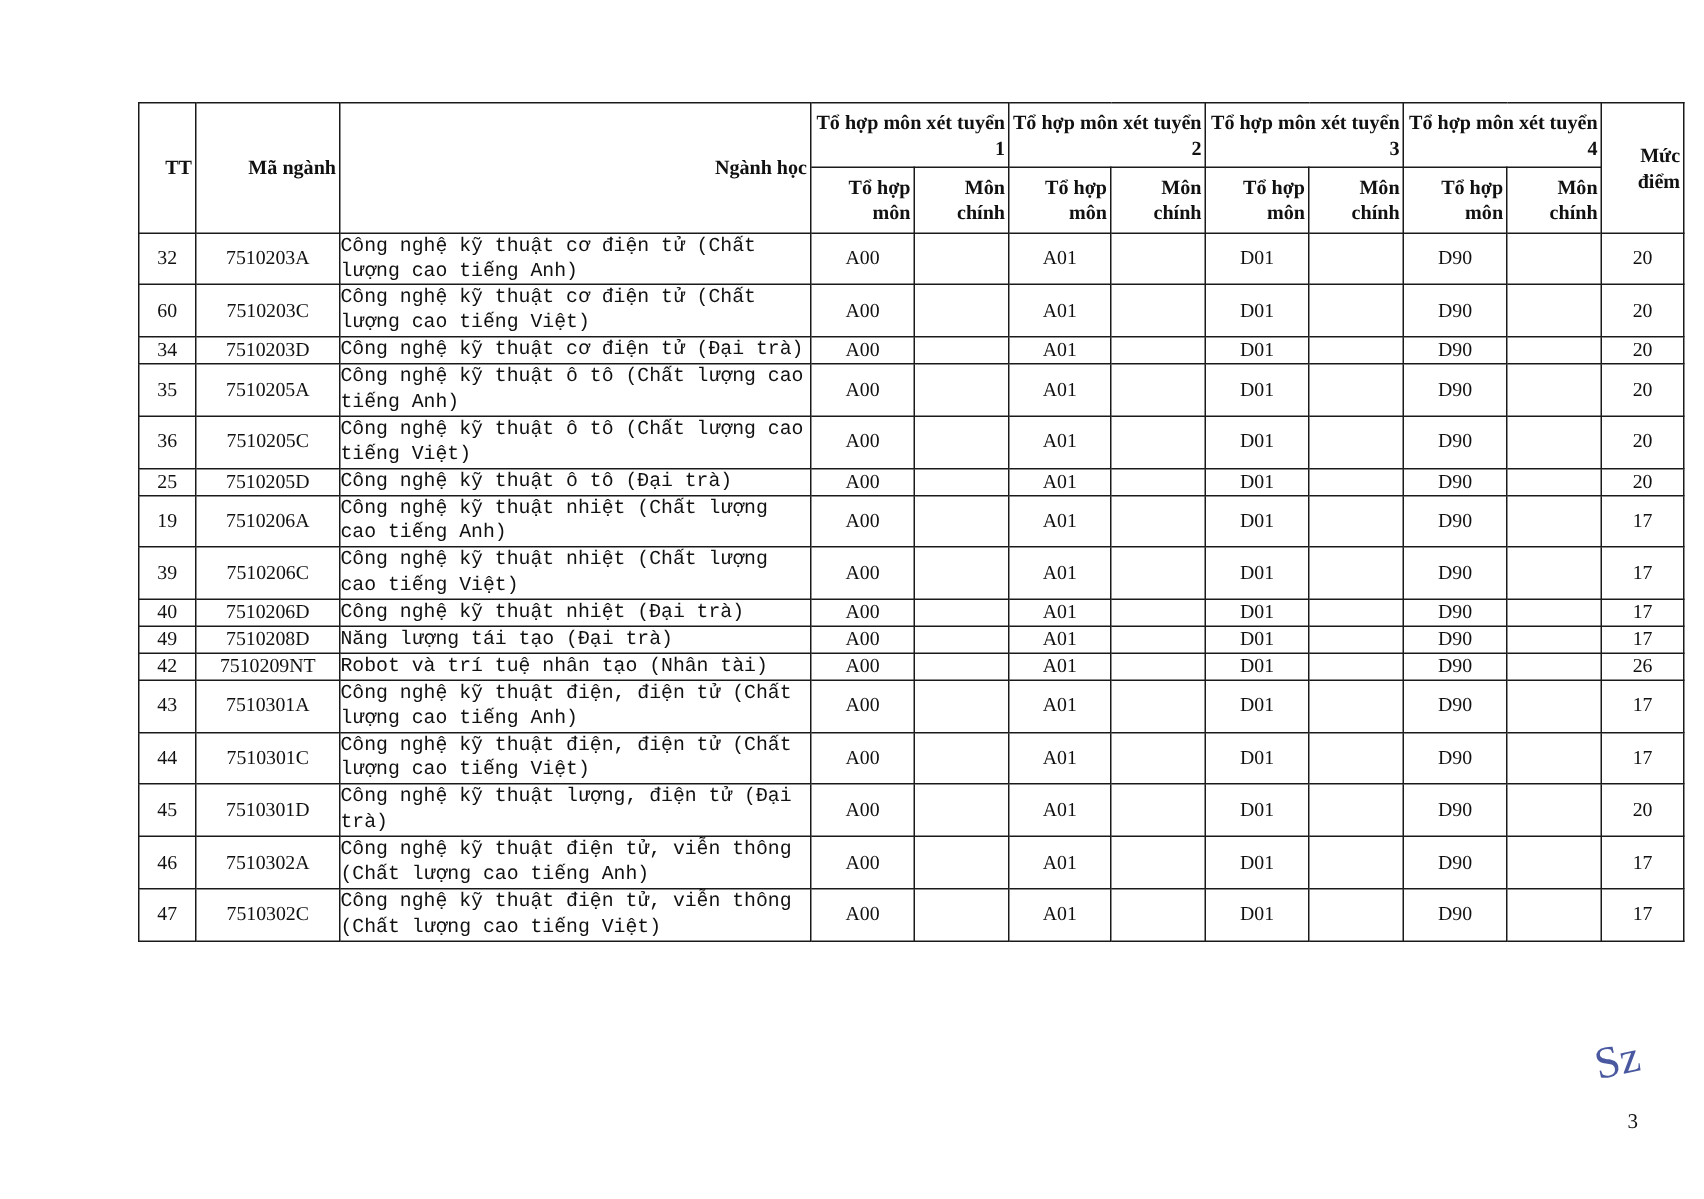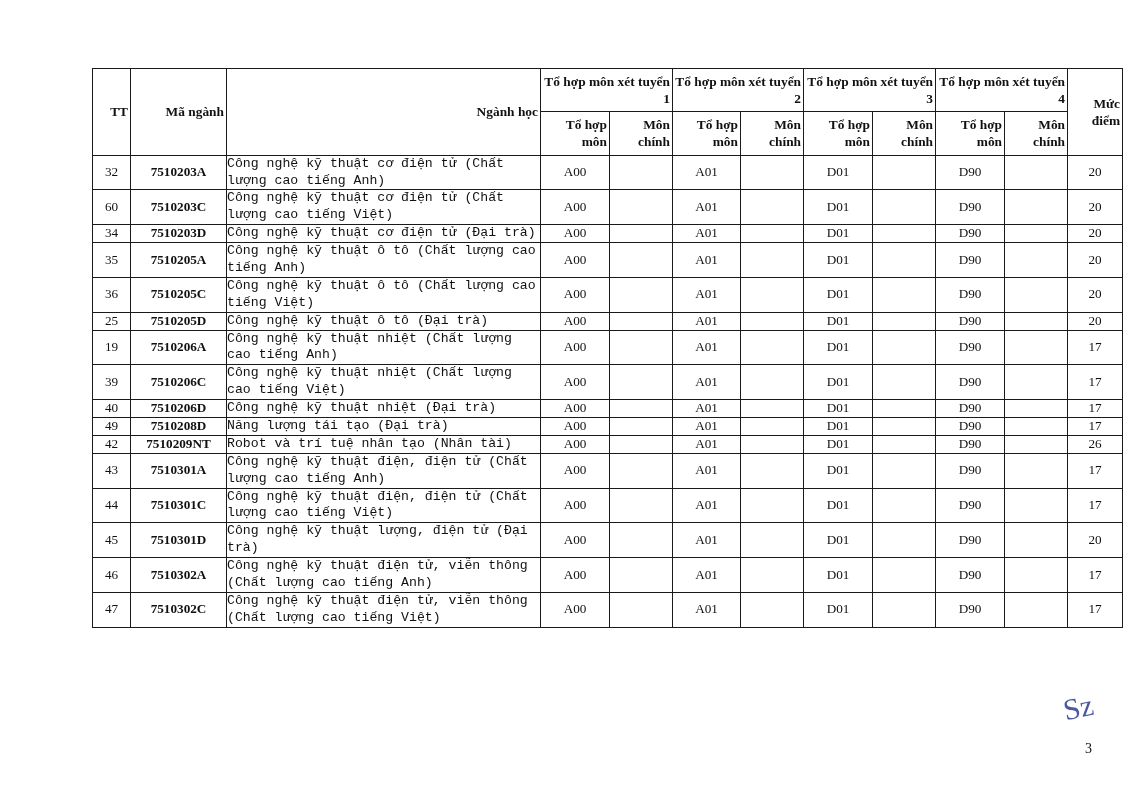--- a/index.html
+++ b/index.html
@@ -58,21 +58,20 @@
   col.c-mc3     { width: 63px; }
   col.c-th4     { width: 69px; }
   col.c-mc4     { width: 63px; }
   col.c-score   { width: 55px; }
 
   td.tt, td.code, td.comb, td.score {
     text-align: center;
   }
   td.code {
     padding: 3px 2px;
-    font-weight: bold;
   }
   td.tt {
     padding: 3px 2px;
     margin-top: 20px;
   }
   td.name {
     text-align: left;
     padding: 3px 5px 4px 6px;
     font-family: Liberation Mono, monospace;
   }

